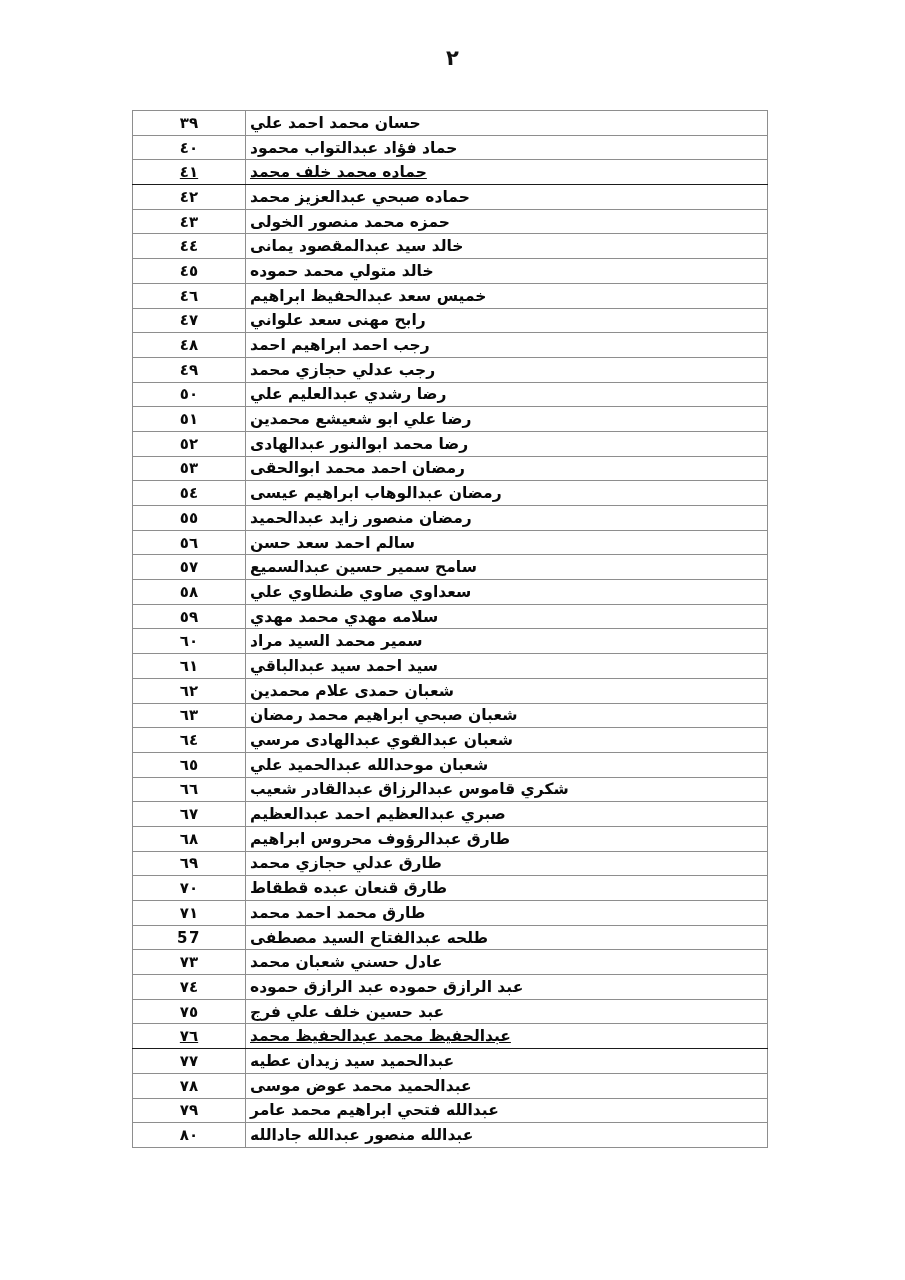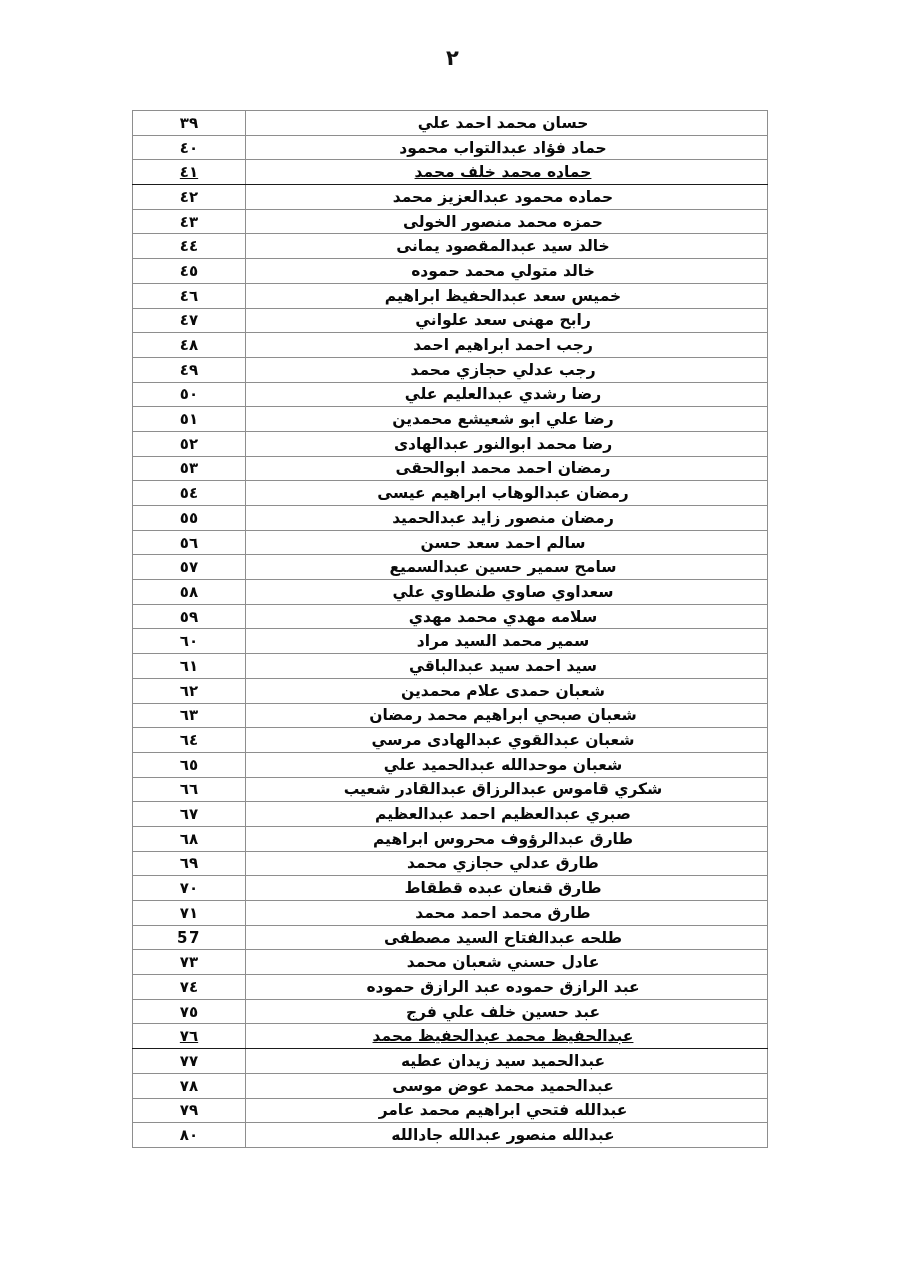--- a/index.html
+++ b/index.html
@@ -60,21 +60,21 @@
   }
 
   table.name-table td.cell-num {
     text-align: center;
     font-size: 15px;
     letter-spacing: 1.5px;
     padding: 0 1px;
   }
 
   table.name-table td.cell-name {
-    text-align: center;
+    text-align: left;
     font-size: 15.5px;
     padding-right: 11px;
     padding-left: 4px;
   }
 
   
   table.name-table tr.rule-strong > td {
     border-bottom-color: #1b1b1b;
     border-bottom-width: 1px;
     text-decoration: underline;
@@ -98,21 +98,21 @@
         </tr>
         <tr>
           <td class="cell-name">حماد فؤاد عبدالتواب محمود</td>
           <td class="cell-num">٤٠</td>
         </tr>
         <tr class="rule-strong">
           <td class="cell-name">حماده محمد خلف محمد</td>
           <td class="cell-num">٤١</td>
         </tr>
         <tr>
-          <td class="cell-name">حماده محمود عبدالعزيز محمد</td>
+          <td class="cell-name">حماده صبحي عبدالعزيز محمد</td>
           <td class="cell-num">٤٢</td>
         </tr>
         <tr>
           <td class="cell-name">حمزه محمد منصور الخولى</td>
           <td class="cell-num">٤٣</td>
         </tr>
         <tr>
           <td class="cell-name">خالد سيد عبدالمقصود يمانى</td>
           <td class="cell-num">٤٤</td>
         </tr>

